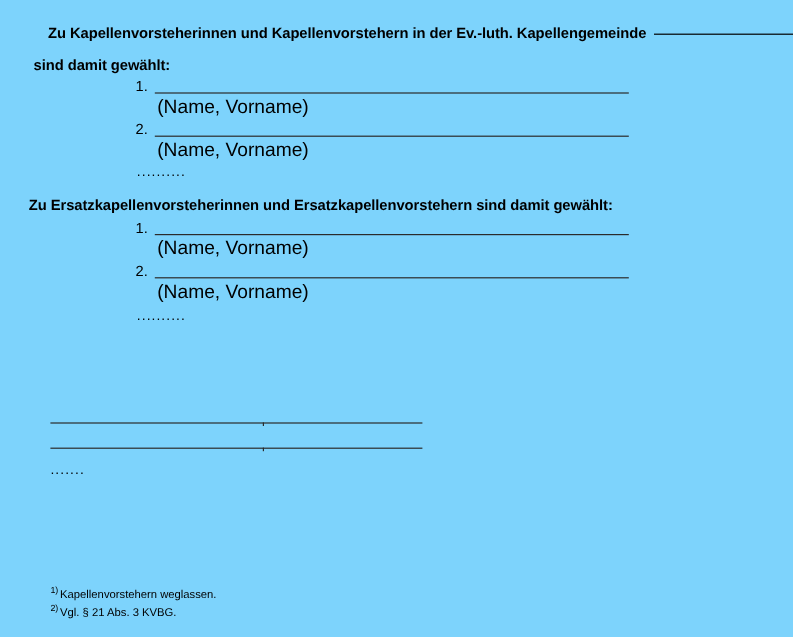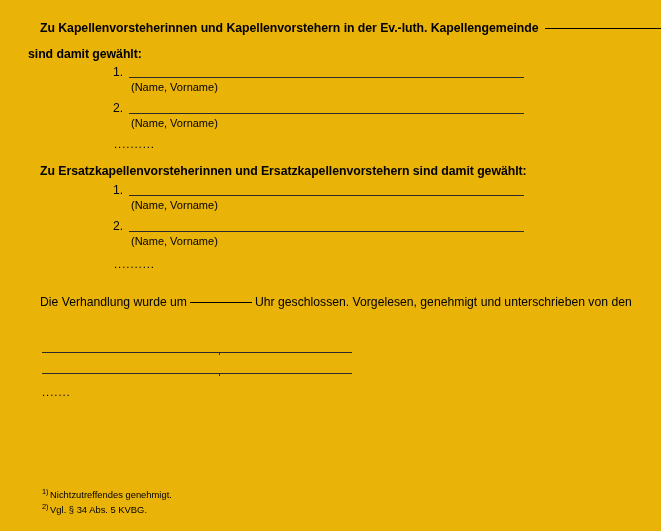--- a/index.html
+++ b/index.html
@@ -10,21 +10,21 @@
   }
   body {
     font-family: "Liberation Sans", sans-serif;
     color: #000000;
     -webkit-font-smoothing: none;
   }
   .page {
     position: relative;
     width: 661px;
     height: 531px;
-    background: #eab308;
+    background: #7dd3fc;
     overflow: hidden;
   }
 
   
   .heading {
     position: absolute;
     font-size: 12.3px;
     font-weight: bold;
     letter-spacing: -0.05px;
     white-space: nowrap;
@@ -69,21 +69,21 @@
     position: absolute;
     left: 16px;
     top: 11px;
     height: 0;
     border-bottom: 1.4px solid #2b2b2b;
   }
   .entry .caption {
     position: absolute;
     left: 18px;
     top: 16px;
-    font-size: 11px;
+    font-size: 16px;
     line-height: 1;
     white-space: nowrap;
   }
 
   
   .dots {
     position: absolute;
     font-size: 11.5px;
     letter-spacing: 0.9px;
     line-height: 1;
@@ -135,50 +135,47 @@
   </div>
 
   <div class="entry" style="left:113px; top:102px;">
     <span class="num">2.</span>
     <span class="rule" style="width:395px;"></span>
     <span class="caption">(Name, Vorname)</span>
   </div>
 
   <div class="dots" style="left:114px; top:139px;">..........</div>
 
-  <div class="heading" style="left:40px; top:165px;">Zu Ersatzkapellenvorsteherinnen und Ersatzkapellenvorstehern sind damit gewählt:</div>
+  <div class="heading" style="left:24px; top:165px;">Zu Ersatzkapellenvorsteherinnen und Ersatzkapellenvorstehern sind damit gewählt:</div>
 
   <div class="entry" style="left:113px; top:184px;">
     <span class="num">1.</span>
     <span class="rule" style="width:395px;"></span>
     <span class="caption">(Name, Vorname)</span>
   </div>
 
   <div class="entry" style="left:113px; top:220px;">
     <span class="num">2.</span>
     <span class="rule" style="width:395px;"></span>
     <span class="caption">(Name, Vorname)</span>
   </div>
 
   <div class="dots" style="left:114px; top:259px;">..........</div>
 
-  <div class="para" style="left:40px; top:296px;">
-    <span>Die Verhandlung wurde um</span><span class="blank blank-time"></span><span>Uhr geschlossen. Vorgelesen, genehmigt und unterschrieben von den</span>
-  </div>
 
 
   <span class="sigrule" style="left:42px; top:352px; width:310px;"></span>
   <span class="sigtick" style="left:219px; top:352px;"></span>
 
   <span class="sigrule" style="left:42px; top:373px; width:310px;"></span>
   <span class="sigtick" style="left:219px; top:373px;"></span>
 
   <div class="dots" style="left:42px; top:387px;">.......</div>
 
   <div class="footnote" style="left:42px; top:490px;">
-    <span class="mark">1)</span><span>Nichtzutreffendes genehmigt.</span>
+    <span class="mark">1)</span><span>Kapellenvorstehern weglassen.</span>
   </div>
 
   <div class="footnote" style="left:42px; top:505px;">
-    <span class="mark">2)</span><span>Vgl. § 34 Abs. 5 KVBG.</span>
+    <span class="mark">2)</span><span>Vgl. § 21 Abs. 3 KVBG.</span>
   </div>
 
 </div>
 
 </body></html>

